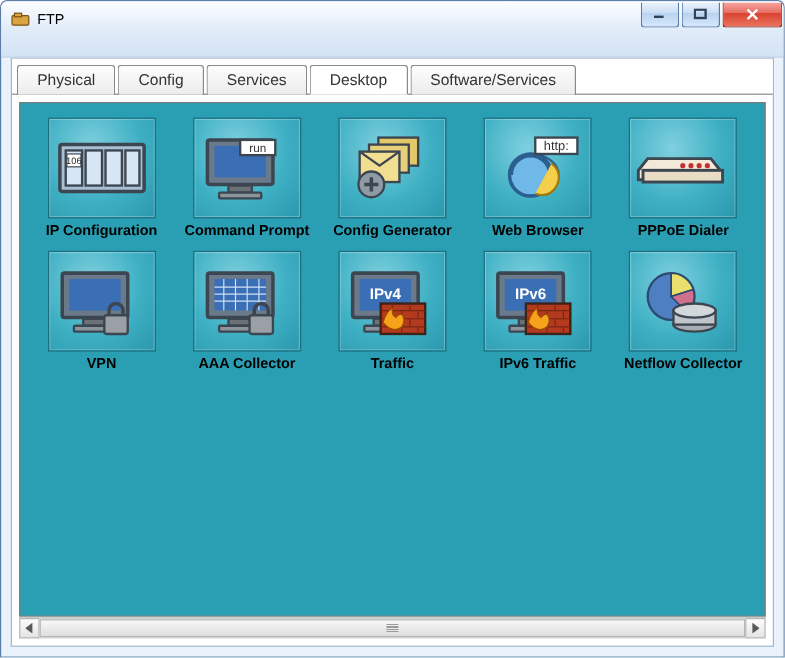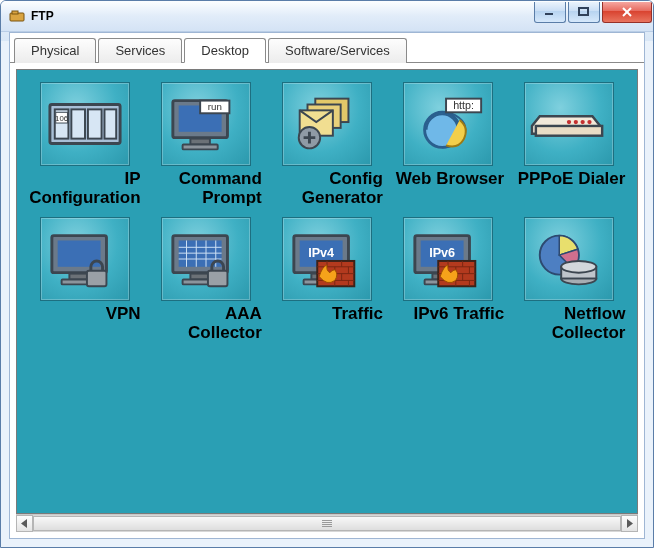--- a/index.html
+++ b/index.html
@@ -20,24 +20,23 @@
     background: linear-gradient(to bottom, #ecf4fb, #d9e7f6 40px, #eaf2fb 40px);
     display: flex;
     flex-direction: column;
     border-radius: 6px 6px 0 0;
     overflow: hidden;
   }
   .titlebar {
     height: 30px;
     display: flex;
     align-items: center;
-    padding: 0 0 0 8px;
+    padding: 0 0 16px 8px;
     background: linear-gradient(to bottom, #fcfeff, #e1ecf9 50%, #d4e3f5);
     border-bottom: 1px solid #b9cde6;
-    font-weight: bold;
   }
   .titlebar .app-icon {
     width: 16px; height: 16px; margin-right: 6px;
   }
   .titlebar .title {
     flex: 1;
     color: #000;
     font-size: 12px;
   }
   .title-controls {
@@ -130,24 +129,24 @@
     height: 82px;
     border: 1px solid #1d6f80;
     background: radial-gradient(ellipse at 40% 30%, #7fd0de 0%, #3fb0c4 55%, #2b98ac 100%);
     display: flex;
     align-items: center;
     justify-content: center;
     box-shadow: inset 0 0 0 1px rgba(255,255,255,0.25);
   }
   .app-label {
     margin-top: 4px;
-    font-size: 17px;
+    font-size: 12px;
     font-weight: 700;
     color: #000;
-    text-align: right;
+    text-align: center;
     line-height: 1.1;
     width: 112px;
   }
   .scrollbar-h {
     height: 17px;
     border-top: 1px solid #c9c9c9;
     background: #f0f0f0;
     display: flex;
     align-items: stretch;
   }
@@ -242,20 +241,21 @@
           <line x1="2" y1="1" x2="10" y2="9" stroke="#fff" stroke-width="2"></line>
           <line x1="10" y1="1" x2="2" y2="9" stroke="#fff" stroke-width="2"></line>
         </svg>
       </div>
     </div>
   </div>
 
   <div class="client">
     <div class="tabstrip">
       <div class="tab">Physical</div>
+      <div class="tab">Config</div>
       <div class="tab">Services</div>
       <div class="tab active">Desktop</div>
       <div class="tab">Software/Services</div>
     </div>
 
     <div class="content-wrap">
       <div class="desktop-area">
         <div class="icon-grid">
 
           <div class="app-item">

